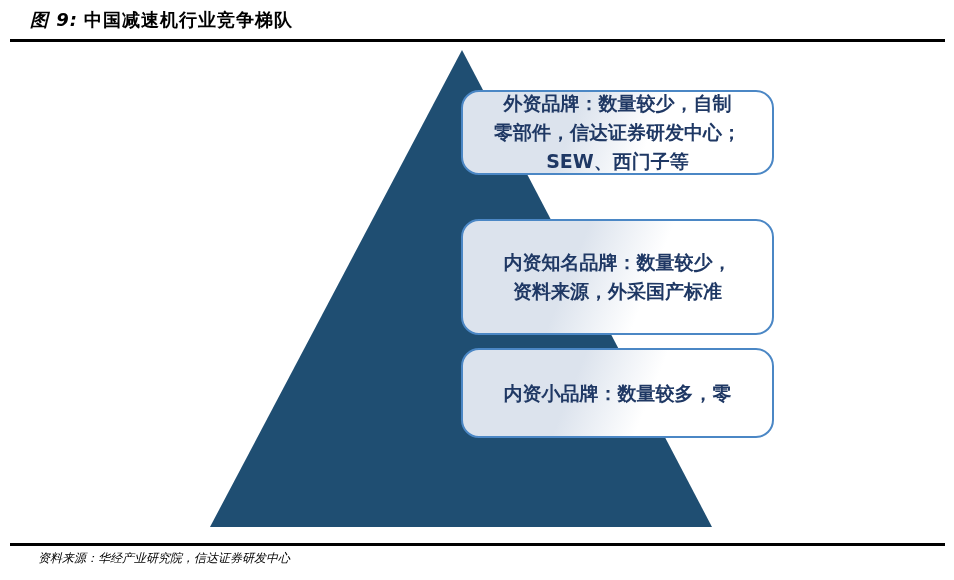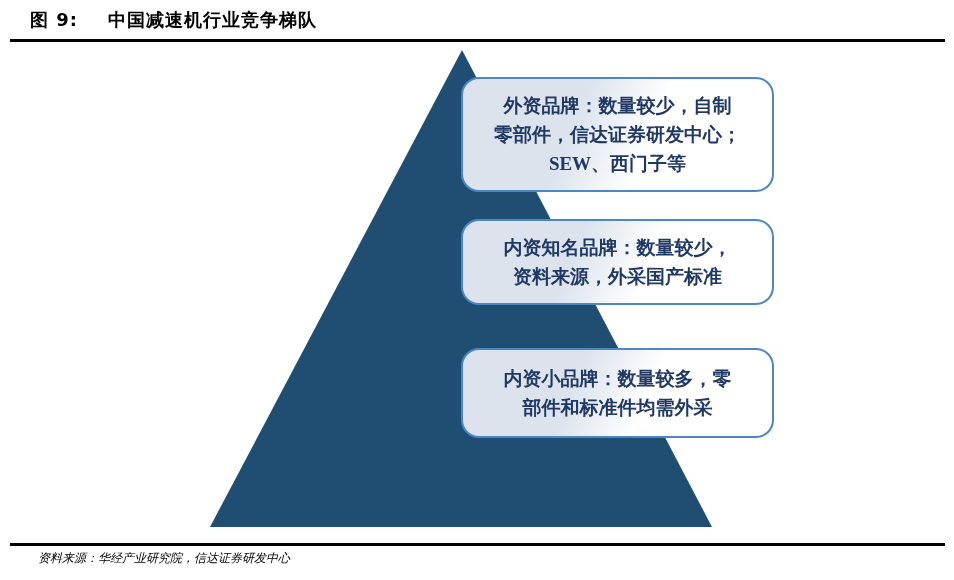--- a/index.html
+++ b/index.html
@@ -18,21 +18,21 @@
   .title-row {
     position: absolute;
     left: 30px;
     top: 8px;
     font-size: 18px;
     font-weight: bold;
     color: var(--title-text, #000);
     letter-spacing: 1px;
     white-space: nowrap;
   }
-  .title-row .figure-label { margin-right: 30px; }
+  .title-row .figure-label { margin-right: 6px; font-style: italic; }
   .rule {
     position: absolute;
     left: 10px;
     width: 935px;
     height: 3px;
     background: var(--rule, #000);
   }
   .rule.top { top: 39px; }
   .rule.bottom { top: 543px; }
   .pyramid-svg {
@@ -55,22 +55,22 @@
     flex-direction: column;
     justify-content: center;
     align-items: center;
     text-align: center;
     color: var(--box-text, #1F3864);
     font-size: 19px;
     font-weight: bold;
     line-height: 29px;
     padding: 0 4px;
   }
-  .tier-box.t1 { top: 77px;  height: 115px; font-family: Liberation Serif, serif; }
-  .tier-box.t2 { top: 219px; height: 86px; }
+  .tier-box.t1 { top: 90px;  height: 85px; }
+  .tier-box.t2 { top: 219px; height: 116px; }
   .tier-box.t3 { top: 348px; height: 90px; }
   .source-note {
     position: absolute;
     left: 38px;
     top: 550px;
     font-family: "DejaVu Serif", serif;
     font-style: italic;
     font-size: 12px;
     color: var(--source-text, #000);
     white-space: nowrap;
@@ -97,20 +97,19 @@
     <div>SEW、西门子等</div>
   </div>
 
   <div class="tier-box t2">
     <div>内资知名品牌：数量较少，</div>
     <div>资料来源，外采国产标准</div>
   </div>
 
   <div class="tier-box t3">
     <div>内资小品牌：数量较多，零</div>
-    <div>部件和标准件均需外采</div>
   </div>
 
   <div class="rule bottom"></div>
 
   <div class="source-note">资料来源：华经产业研究院，信达证券研发中心</div>
 
 </div>
 
 </body></html>

